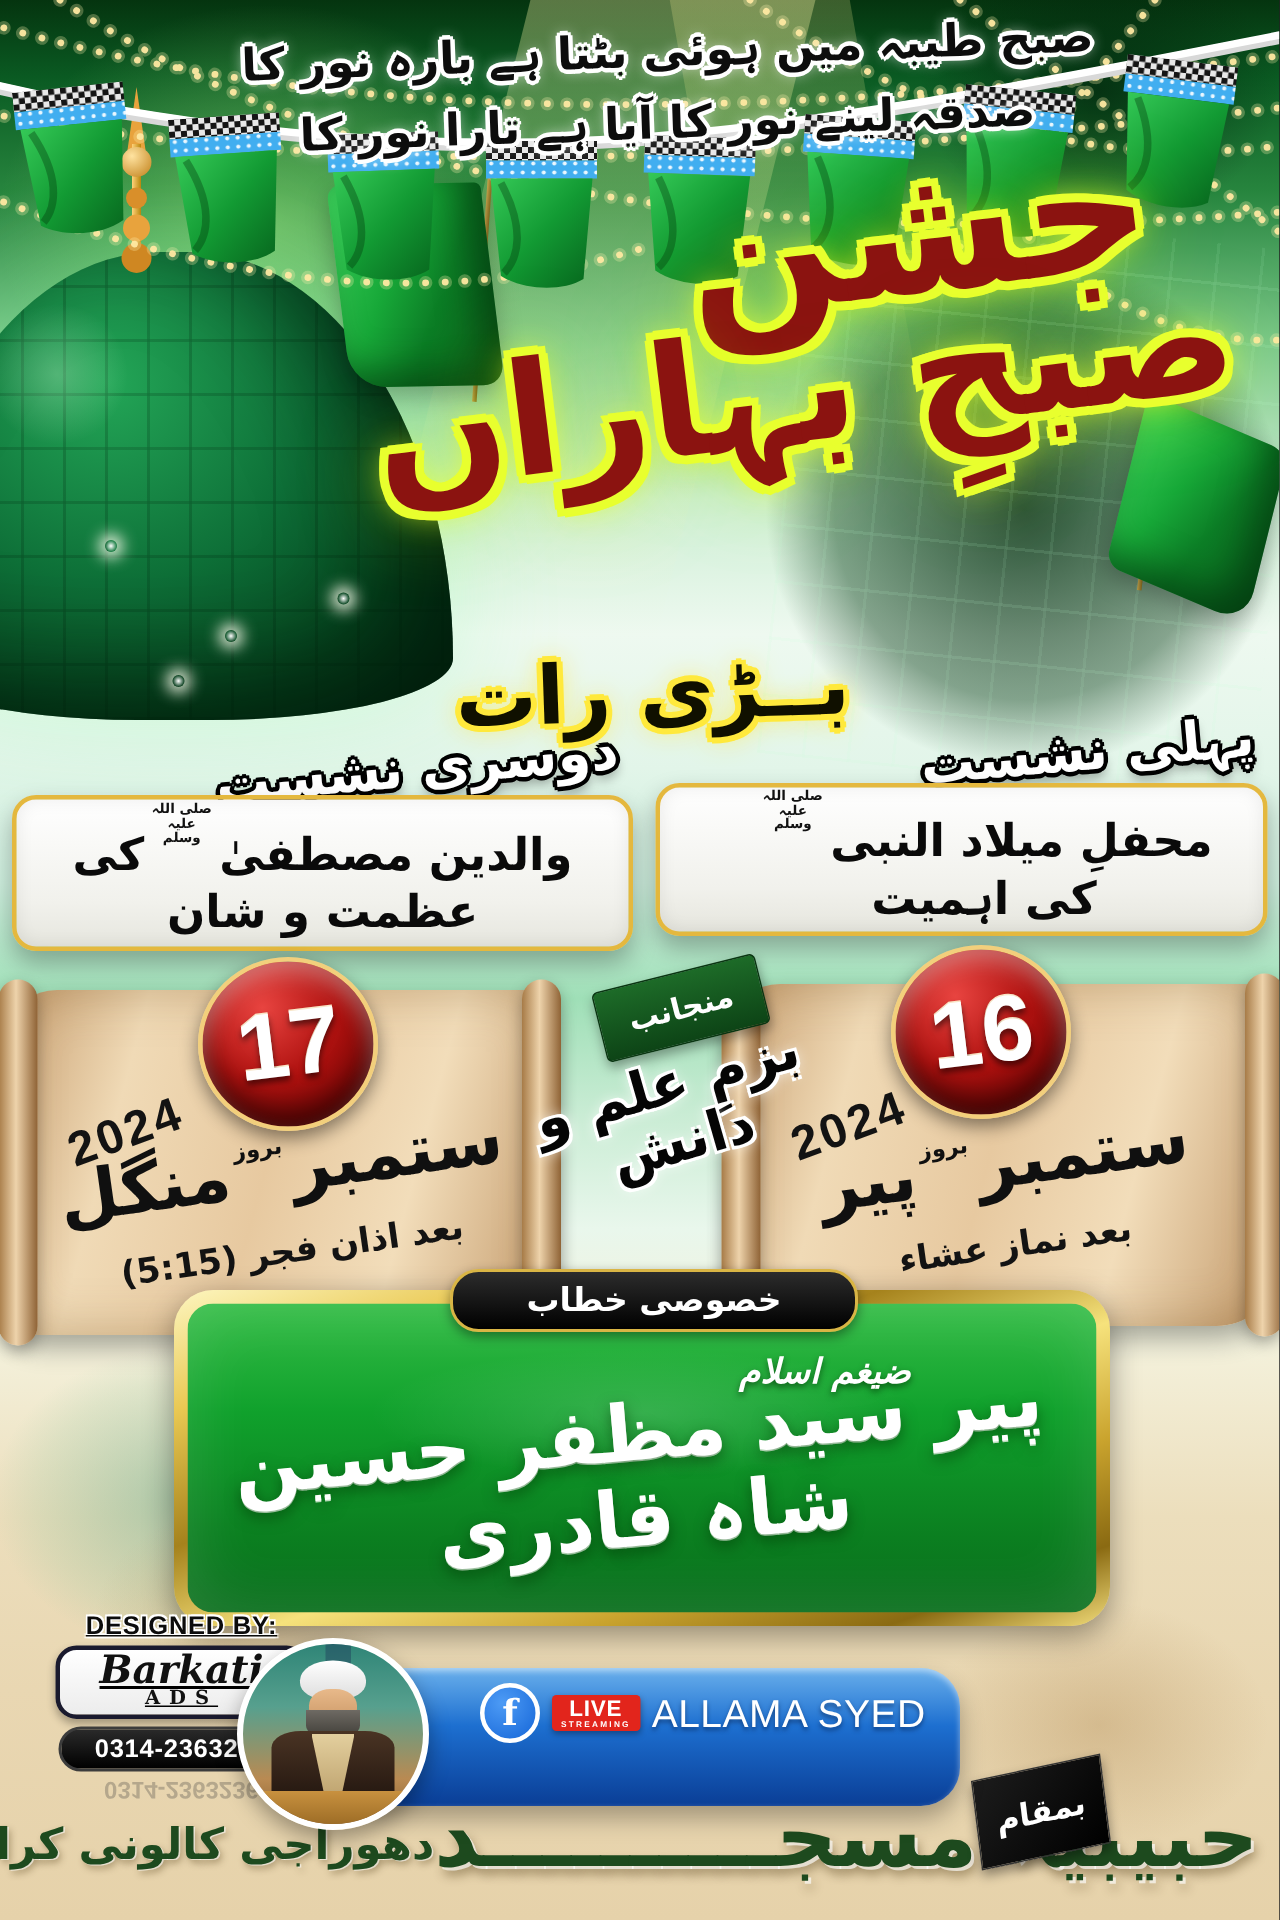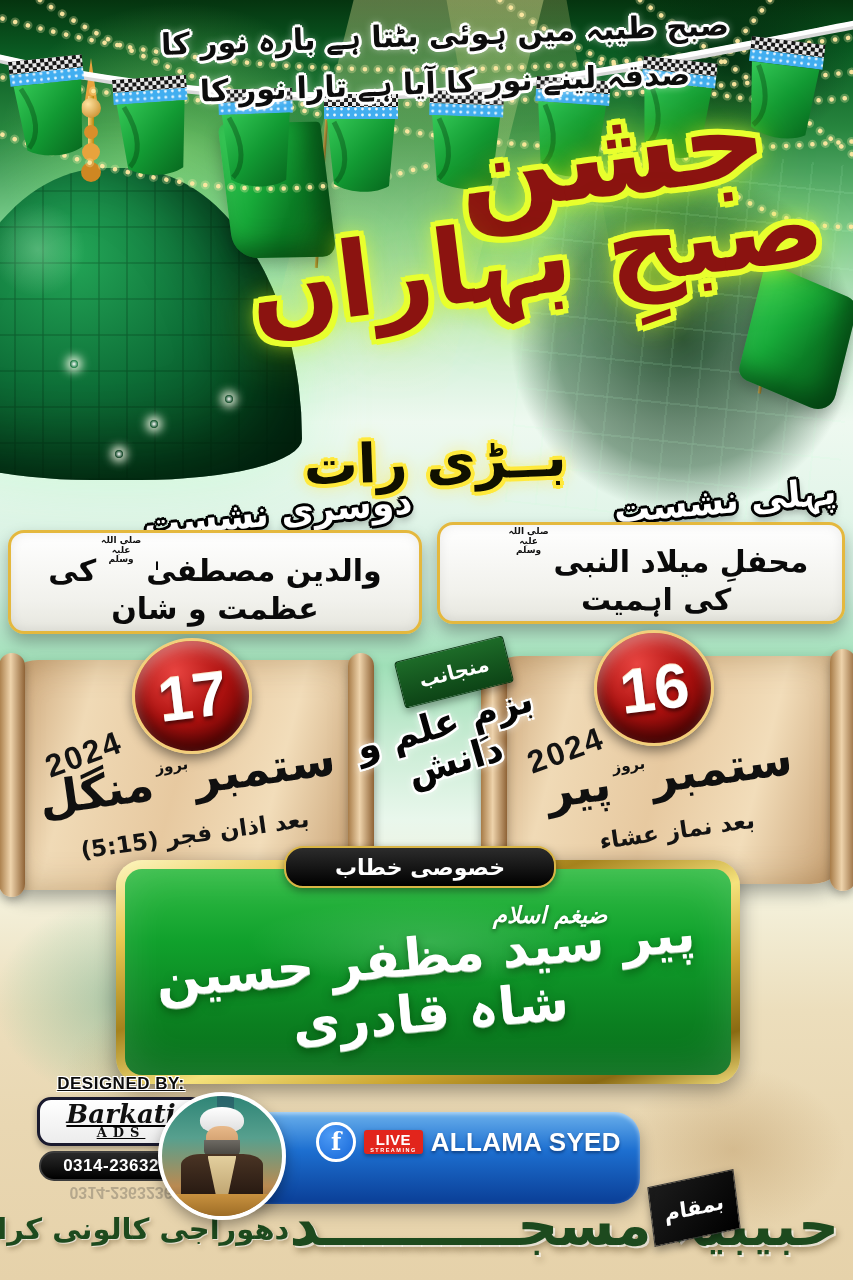--- a/index.html
+++ b/index.html
@@ -127,21 +127,21 @@
   .org-text{left:350px;top:704px;width:200px;transform:rotate(-16deg);text-align:center;direction:rtl;
     font-size:37px;font-weight:900;color:#050505;line-height:1.05;
     text-shadow:-2px -2px 0 #fff,2px -2px 0 #fff,-2px 2px 0 #fff,2px 2px 0 #fff,0 0 10px #fff;}
   
   .gpanel{left:116px;top:860px;width:624px;height:224px;border-radius:26px;border:9px solid transparent;
     background:linear-gradient(180deg,#35bd47,#10a12c 35%,#0b7f20 75%,#096e1c) padding-box,
       linear-gradient(160deg,#fdf6c0 0%,#e9c852 18%,#a5821c 38%,#f6e27c 55%,#caa42e 72%,#8a6a12 88%,#f1dc7a 100%) border-box;
     box-shadow:0 6px 20px rgba(0,0,0,.38), inset 0 0 46px rgba(255,255,255,.14);box-sizing:border-box;}
   .gpanel::before{content:"";position:absolute;left:10%;top:8%;width:80%;height:55%;border-radius:50%;
     background:radial-gradient(closest-side,rgba(255,255,255,.16),transparent 75%);}
-  .gpill{left:284px;top:846px;width:268px;height:38px;border-radius:19px;z-index:5;
+  .gpill{left:300px;top:846px;width:268px;height:38px;border-radius:19px;z-index:5;
     background:linear-gradient(180deg,#2c2c2c,#000);border:2px solid #d9b545;
     display:flex;align-items:center;justify-content:center;color:#fff;font-size:22px;font-weight:800;direction:rtl;
     box-shadow:0 3px 8px rgba(0,0,0,.4);}
   .gprefix{left:455px;top:902px;width:190px;text-align:center;direction:rtl;color:#fff;
     font-size:23px;font-weight:700;z-index:4;text-shadow:0 2px 4px rgba(0,40,0,.6);font-style:italic;}
   .gname{left:126px;top:928px;width:604px;text-align:center;direction:rtl;color:#fff;z-index:4;
     font-size:52px;font-weight:900;transform:rotate(-5deg);line-height:1.1;
     text-shadow:0 4px 10px rgba(0,50,0,.55),0 1px 0 #d9f7dc;}
   
   .designer{left:26px;top:1074px;width:190px;text-align:center;z-index:6;font-family:"Liberation Sans",sans-serif;}
@@ -160,21 +160,21 @@
     box-shadow:0 8px 16px rgba(0,0,0,.3), inset 0 2px 4px rgba(255,255,255,.5);}
   .bl1{position:absolute;left:72px;right:8px;top:10px;display:flex;align-items:center;justify-content:center;gap:8px;}
   .fb-circle{width:34px;height:34px;border-radius:50%;flex:0 0 auto;
     background:radial-gradient(circle at 35% 30%,#4d9bf5,#1566d8);border:3px solid #fff;
     display:flex;align-items:center;justify-content:center;color:#fff;
     font-family:"DejaVu Serif",serif;font-weight:700;font-size:24px;line-height:1;}
   .live-badge{background:#e2251c;border-radius:3px;padding:2px 6px 1px;text-align:center;flex:0 0 auto;
     box-shadow:0 2px 4px rgba(0,0,0,.35);font-family:"Liberation Sans",sans-serif;}
   .live-word{color:#fff;font-size:15px;font-weight:900;line-height:1;letter-spacing:.5px;}
   .streaming-word{color:#fff;font-size:5.5px;font-weight:700;letter-spacing:1.5px;line-height:1;margin-top:1px;}
-  .bname{color:#fff;font-family:"Liberation Sans",sans-serif;font-weight:700;letter-spacing:.3px;
+  .bname{color:#fff;font-family:"Liberation Sans",sans-serif;font-weight:400;letter-spacing:.3px;
     text-shadow:0 2px 3px rgba(0,20,60,.5);}
   .bname1{font-size:26px;line-height:1;}
   .bl2{position:absolute;left:64px;right:6px;top:48px;text-align:center;}
   .bname2{font-size:28px;line-height:1;}
   
   .photo{left:158px;top:1092px;width:120px;height:120px;border-radius:50%;z-index:6;
     border:4px solid #fff;overflow:hidden;box-shadow:0 6px 14px rgba(0,0,0,.35);
     background:linear-gradient(180deg,#2f8577 0%,#57a08e 35%,#b98a52 75%,#8a5f2e 100%);}
   .p-pillar{position:absolute;left:46%;top:0;width:14%;height:55%;background:rgba(30,60,90,.45);}
   .p-turban{position:absolute;left:32%;top:9%;width:36%;height:22%;border-radius:50% 50% 42% 42%;

